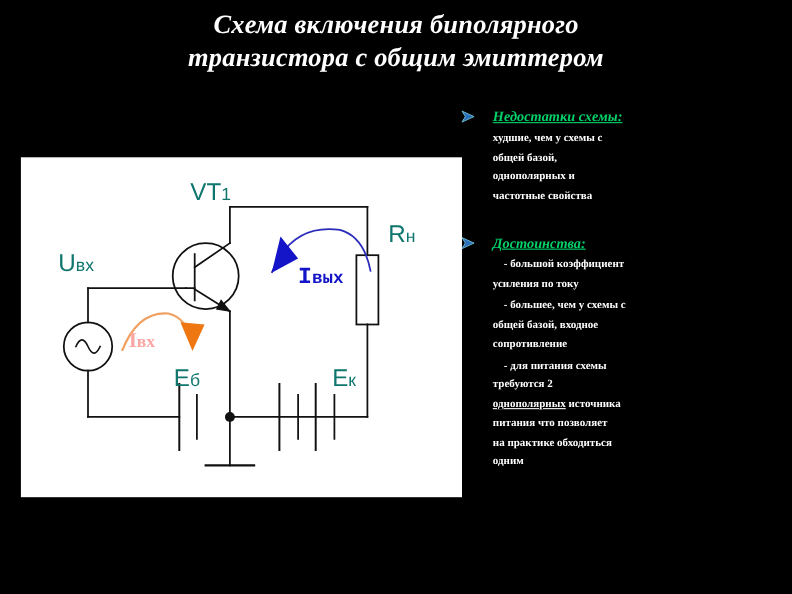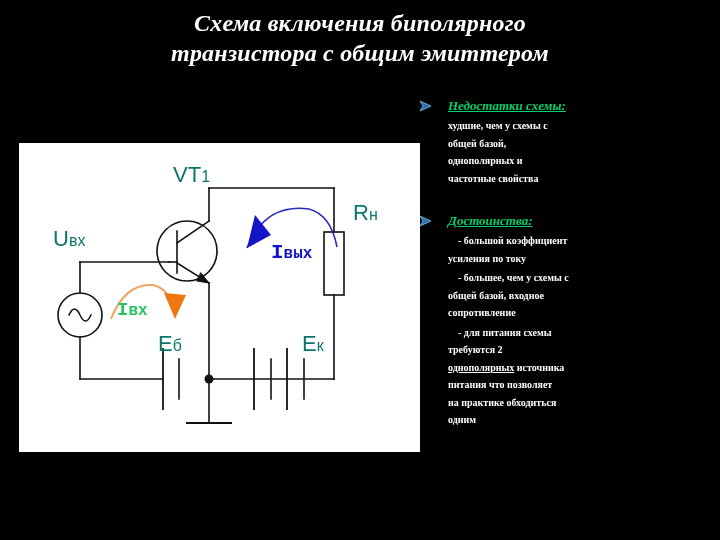--- a/index.html
+++ b/index.html
@@ -37,22 +37,22 @@
   #lbl-eb {left:158px;top:331px;font-size:22px;}
   #lbl-ek {left:302px;top:331px;font-size:22px;}
   .clabel .sub{font-size:16px;}
 
   #lbl-ivyh{
     left:239px;top:241px;font-size:21px;font-weight:bold;color:#1414c8;
     font-family:Liberation Mono, monospace;
     margin-left:32px;
   }
   #lbl-ivx{
-    left:117px;top:299px;font-size:19px;font-weight:bold;color:#22c55e;
-    font-family:Liberation Mono, monospace;
+    left:117px;top:299px;font-size:19px;font-weight:bold;color:#fca5a5;
+    font-family:Liberation Serif, serif;
     text-align:right;
   }
 
   
   #panel{
     position:absolute;left:418px;top:96px;width:300px;height:440px;
   }
   .bullet-row{position:relative;margin-bottom:2px;}
   .bmark{
     position:absolute;left:0px;top:2px;width:16px;height:16px;

